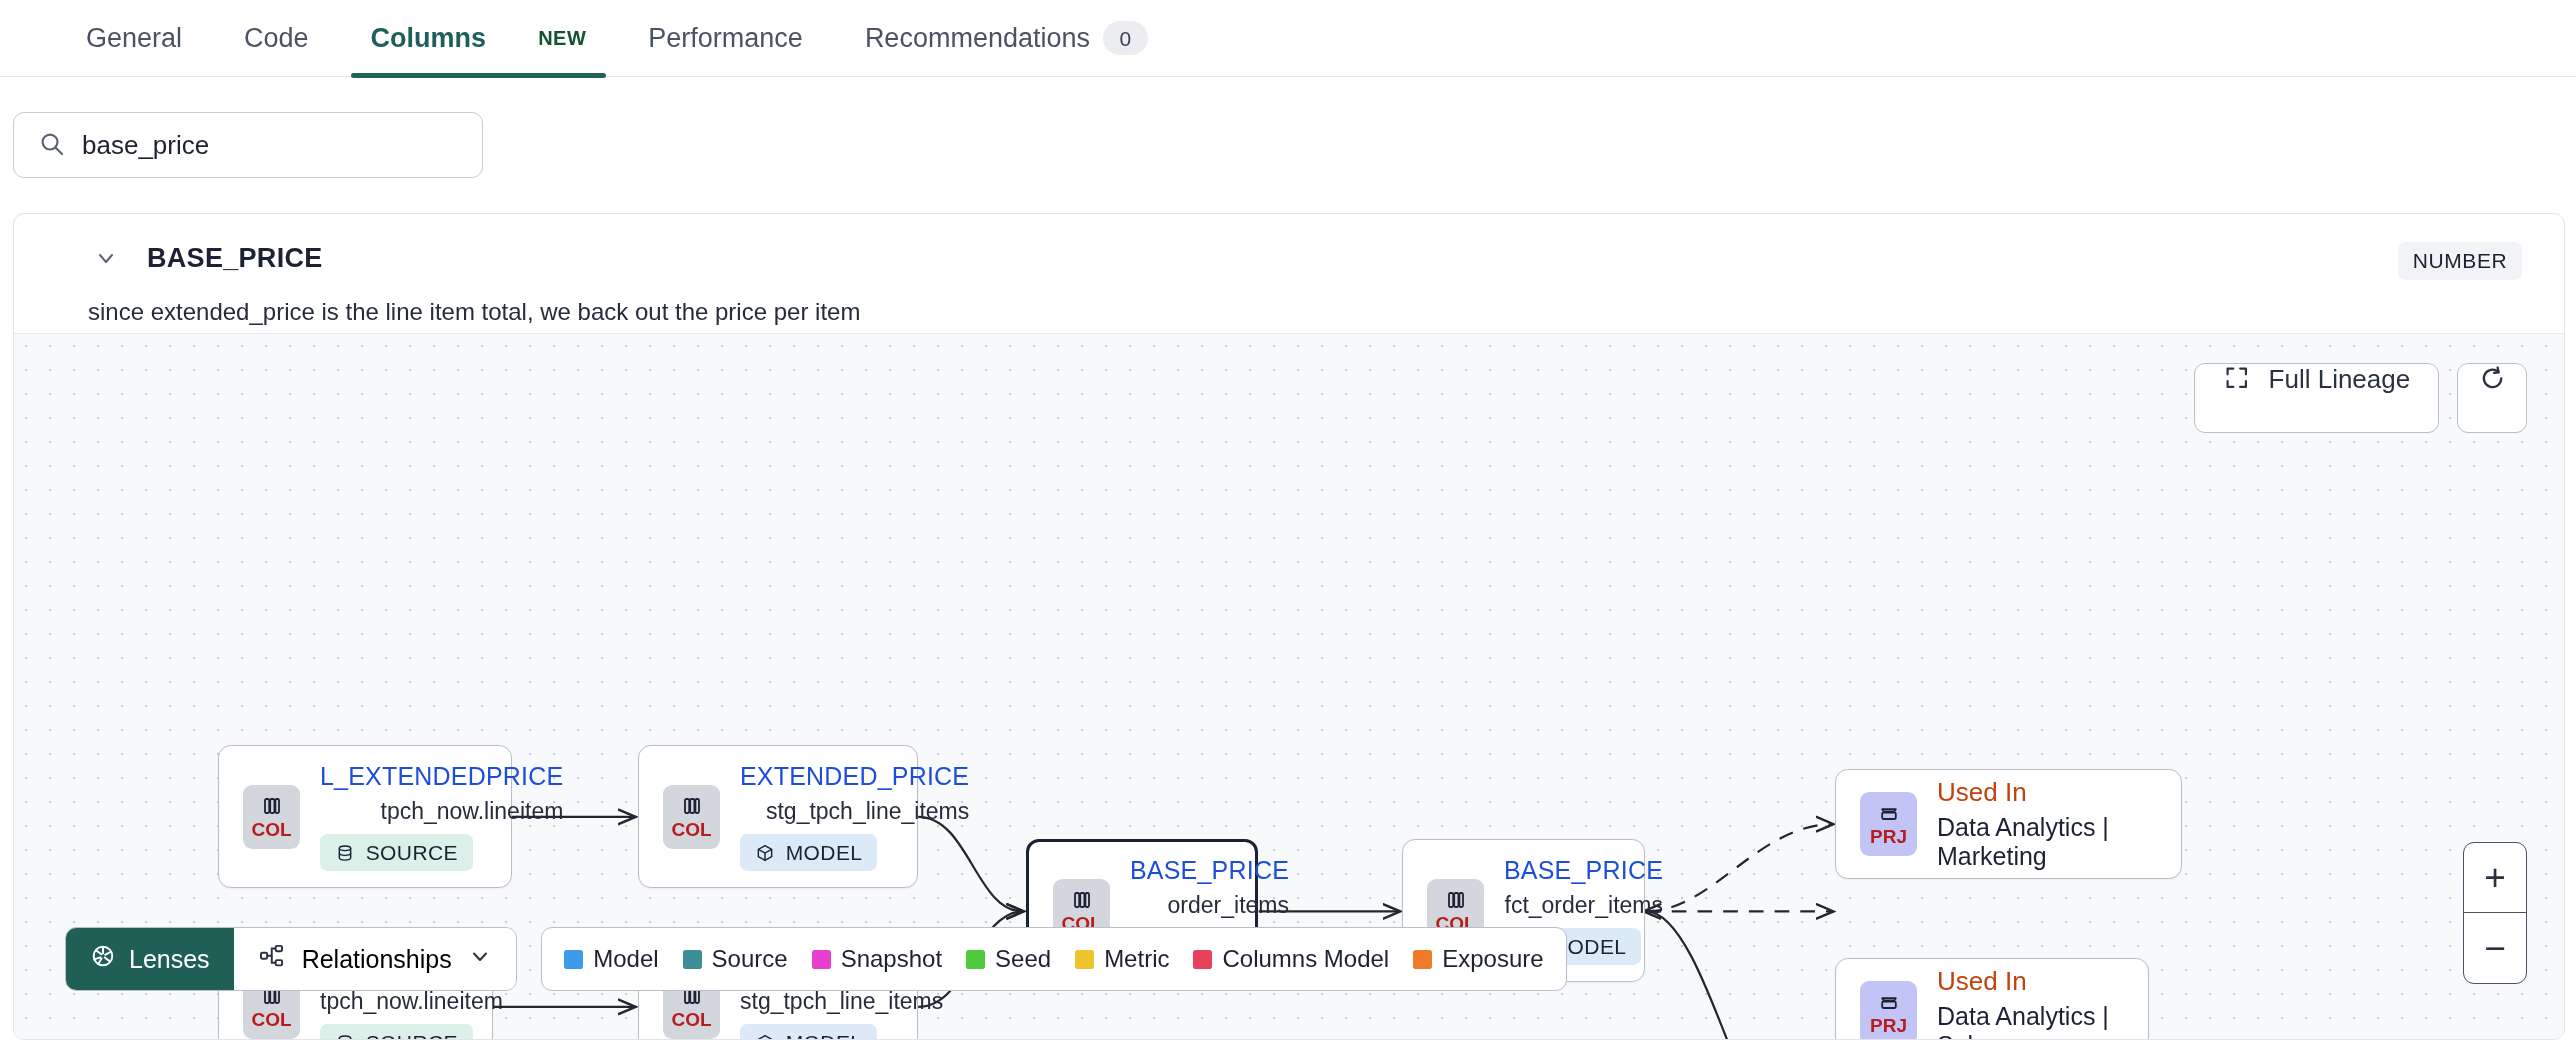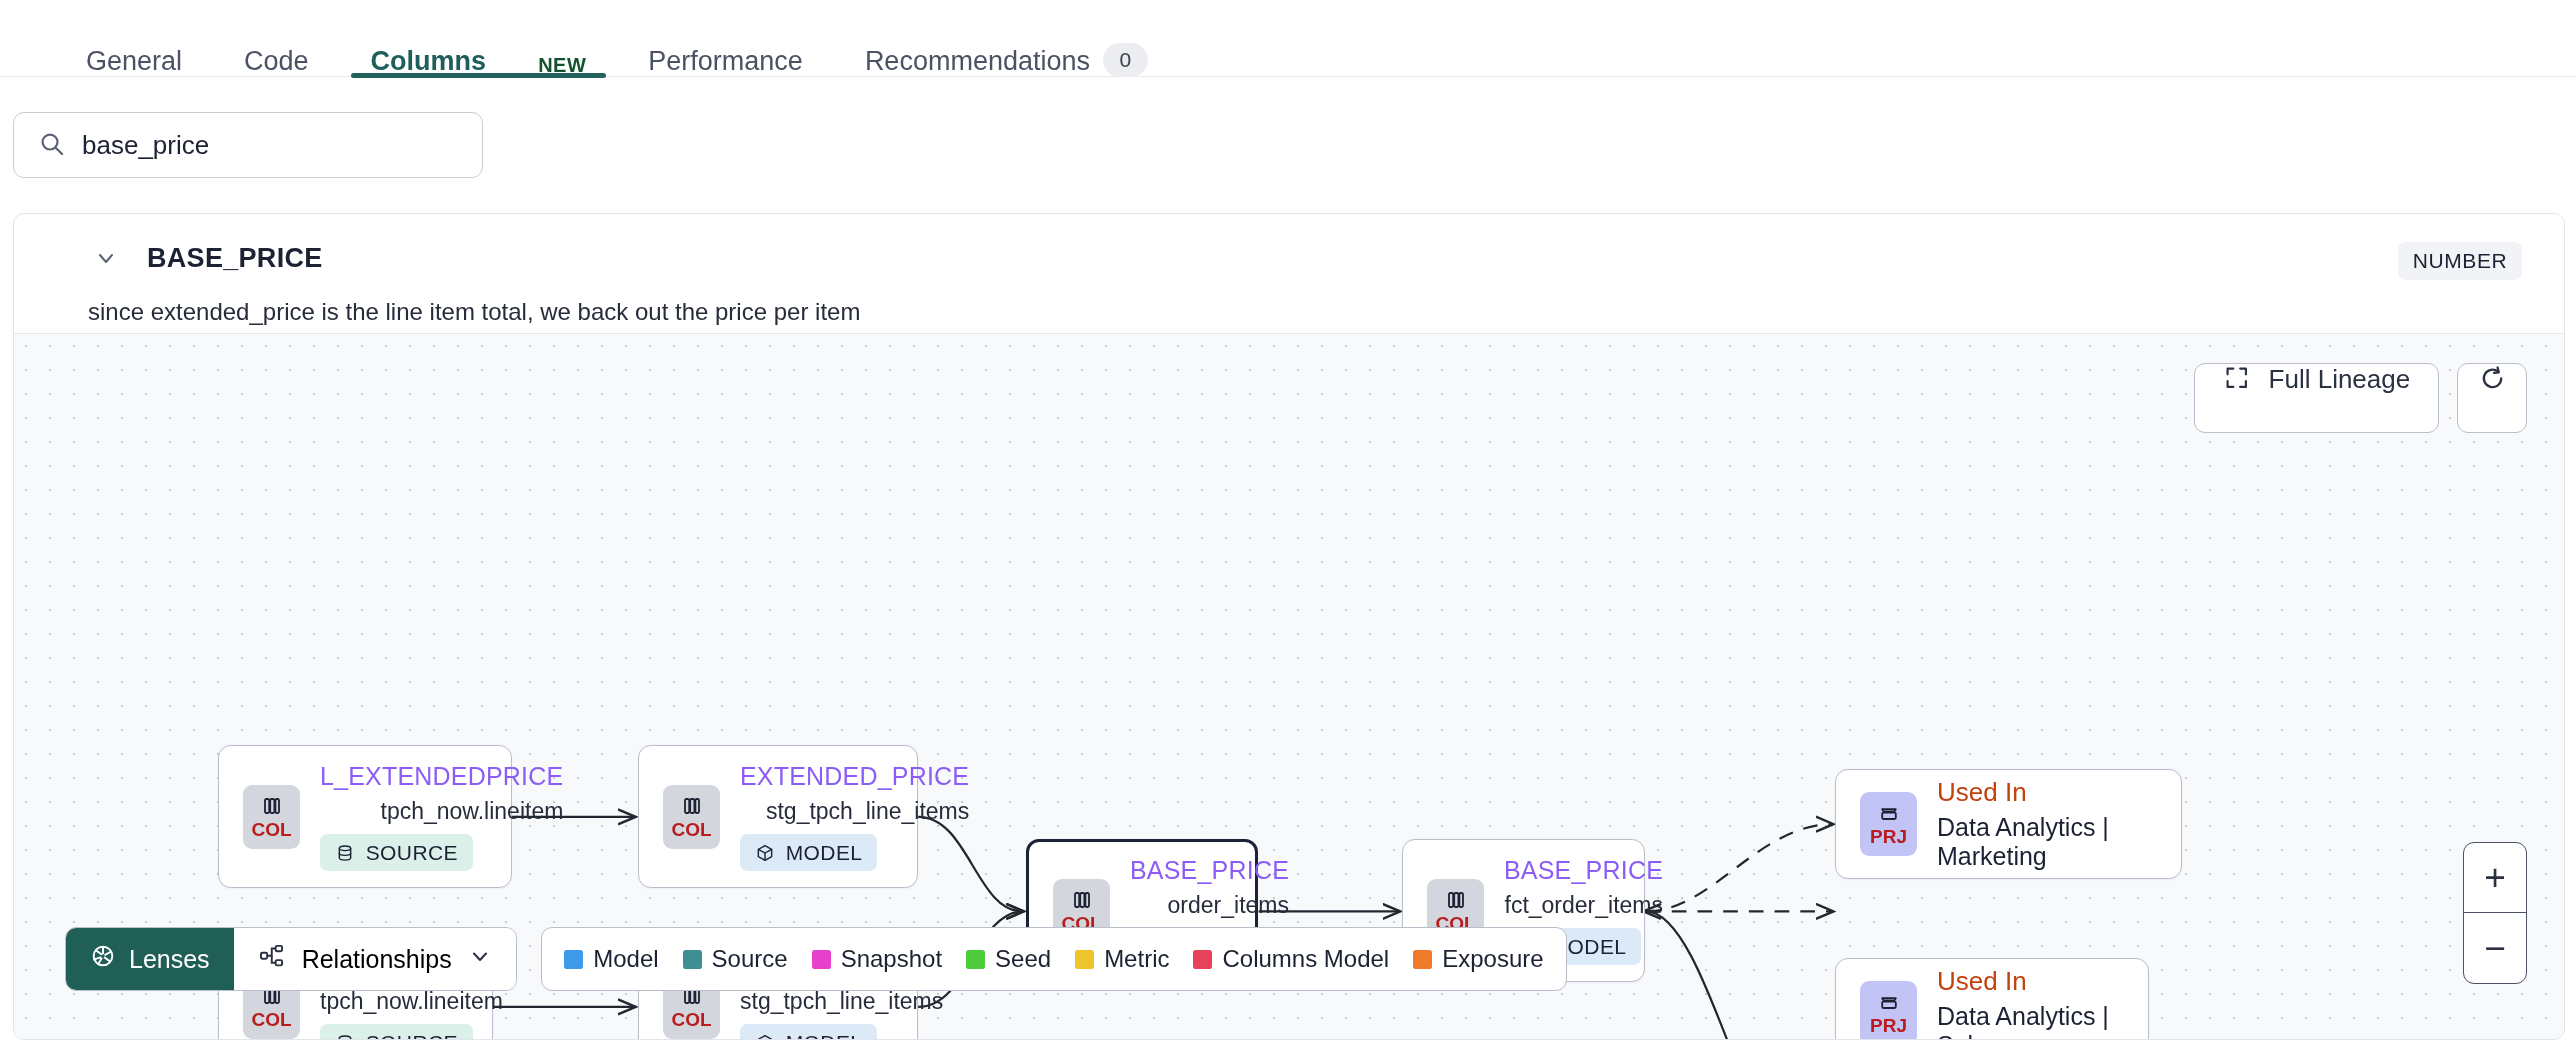--- a/index.html
+++ b/index.html
@@ -14,21 +14,21 @@
 
   
   .tabbar {
     position: absolute; left: 0; top: 0; width: 2576px; height: 77px;
     border-bottom: 1.8px solid #e6e8ec;
     display: flex; align-items: center;
     padding-left: 55px;
   }
   .tab {
     position: relative; height: 77px;
-    display: flex; align-items: flex-end; gap: 13px;
+    display: flex; align-items: center; gap: 13px;
     padding: 0 31px;
     font-size: 27px; color: #4a5263; cursor: pointer;
     white-space: nowrap;
   }
   .tab.active { color: #1e5f5b; font-weight: 700; }
   .tab.active::after {
     content: ""; position: absolute; left: 11px; right: 11px; bottom: -1.8px;
     height: 5.5px; background: #22615c; border-radius: 2.8px;
   }
   .tab .newflag {
@@ -99,21 +99,21 @@
   }
   .node.selected { border: 3.7px solid #1c2233; }
   .node .kind {
     flex: 0 0 auto; width: 57px; height: 64px; border-radius: 9.2px;
     background: #d3d6dd; display: flex; flex-direction: column;
     align-items: center; justify-content: center; gap: 1.8px;
   }
   .node .kind.prj { background: #c1c4f5; }
   .node .kind .klabel { font-size: 19px; font-weight: 600; color: #b91c1c; line-height: 1; }
   .node .body { display: flex; flex-direction: column; gap: 7.3px; }
-  .node .title { font-size: 25px; color: #8b5cf6; letter-spacing: 0.2px; }
+  .node .title { font-size: 25px; color: #1d4ed8; letter-spacing: 0.2px; }
   .node .sub { font-size: 23px; color: #262c3a; }
   .node .pill {
     align-self: flex-start; display: inline-flex; align-items: center; gap: 11px;
     border-radius: 7.3px; padding: 6.4px 14.7px; font-size: 21px; letter-spacing: 0.4px;
     color: #1c2233; margin-top: 1.8px;
   }
   .pill.model  { background: #dceaf8; }
   .pill.source { background: #dcf0ea; }
   .node.proj { align-items: center; }
   .node.proj .body { gap: 5.5px; }

